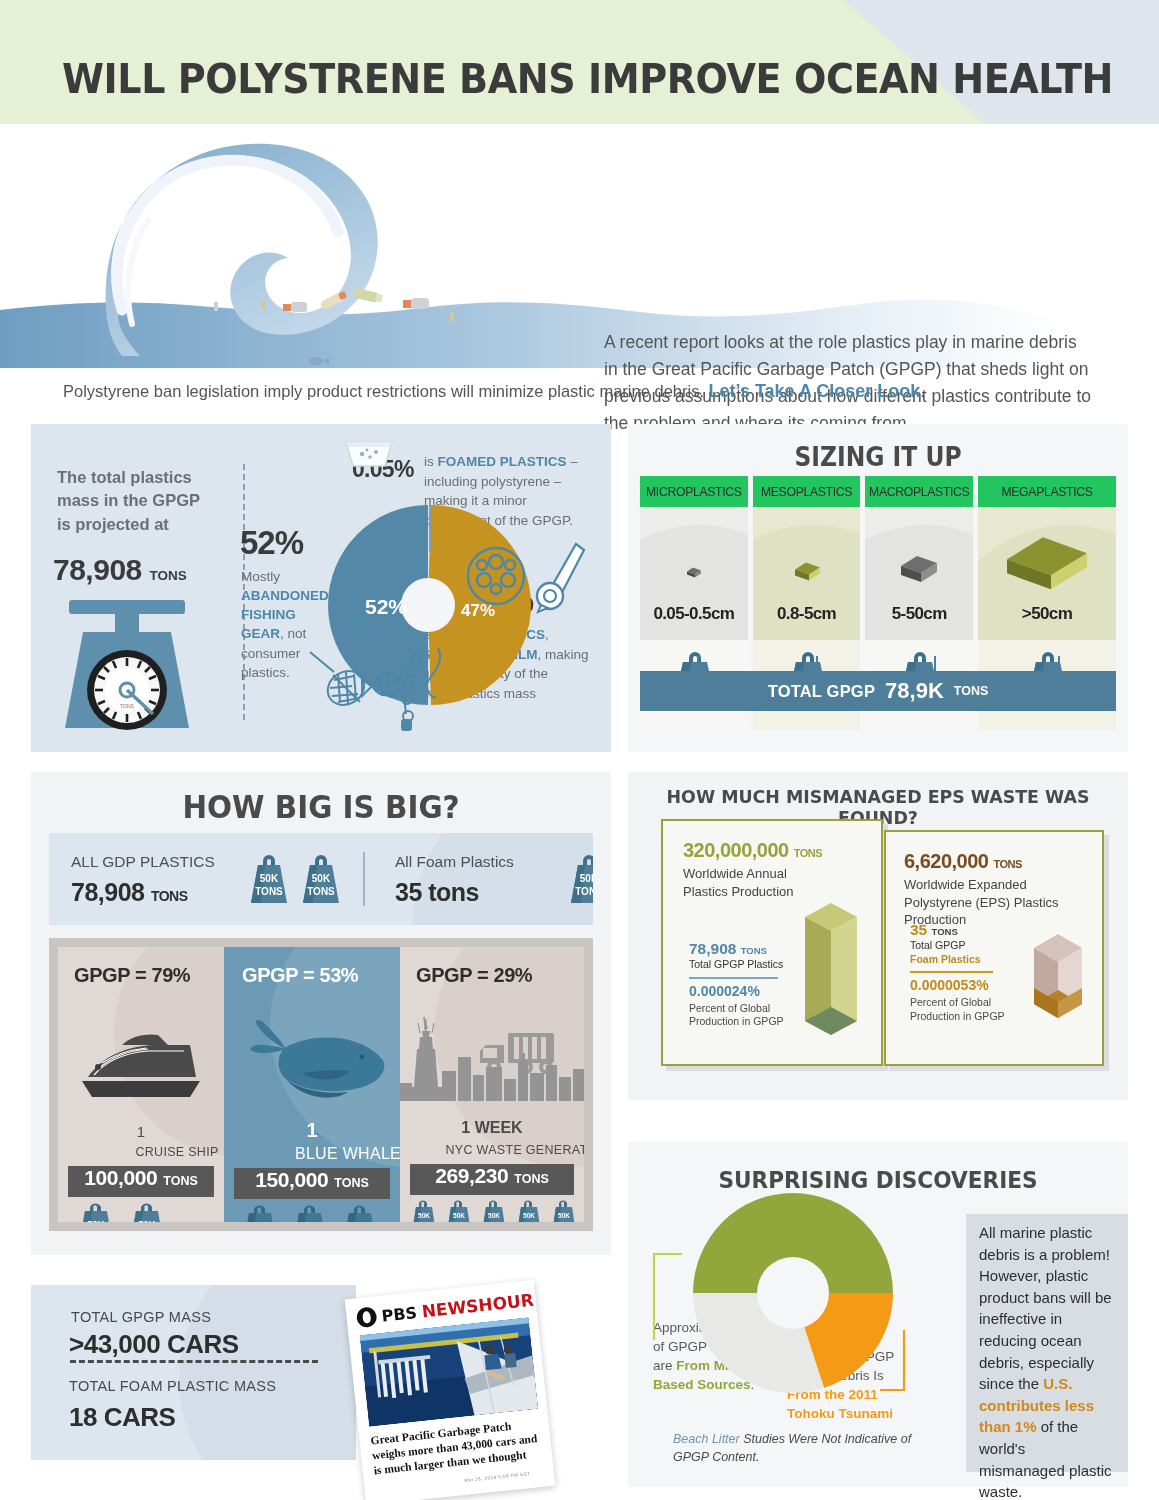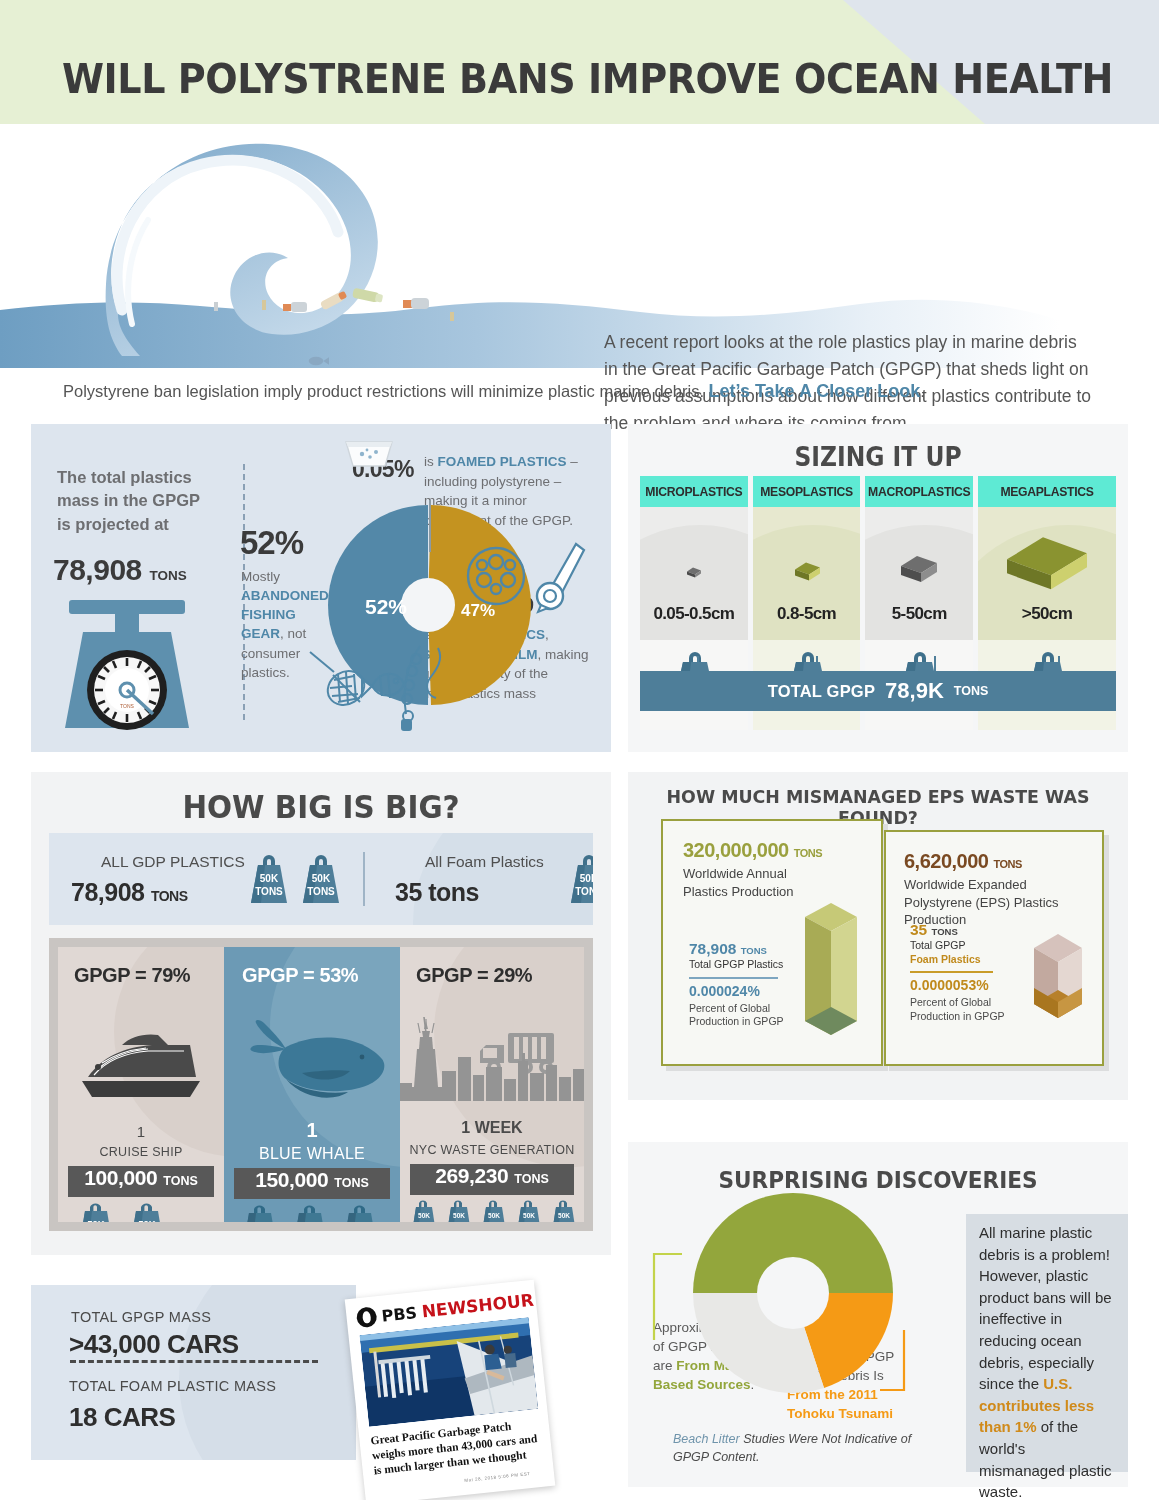--- a/index.html
+++ b/index.html
@@ -78,22 +78,22 @@
     left: 628px; top: 424px; width: 500px; height: 328px;
     background: #f5f6f7;
   }
   .sizing-title { position: absolute; left: 0; top: 18px; width: 500px;
     text-align: center; font-size: 26px; font-weight: 900; color: #4a4a4a;
     font-family: "DejaVu Sans", sans-serif; transform: scaleX(0.9); }
   .size-cols { position: absolute; left: 12px; top: 52px;
     display: flex; gap: 5px; width: 476px; }
   .size-col { flex: 1; }
   .size-col.wide { flex: 1.28; }
-  .size-head { background: #5eead4; color: #2e2e2e;
-    font-size: 12.2px; font-weight: bold; text-align: center;
+  .size-head { background: #22c55e; color: #2e2e2e;
+    font-size: 12.2px; font-weight: normal; text-align: center;
     padding: 9px 0 8px; letter-spacing: -0.3px; }
   .size-body { height: 133px; position: relative; overflow: hidden; }
   .size-body.grey { background: #ececeb; }
   .size-body.olive { background: #e7e8cf; }
   .size-arc { position: absolute; width: 260px; height: 260px;
     border-radius: 50%; left: -70px; top: 18px; }
   .size-body.grey .size-arc { background: #e3e3e1; }
   .size-body.olive .size-arc { background: #dfe2c2; }
   .size-cm { position: absolute; left: 0; bottom: 16px; width: 100%;
     text-align: center; font-size: 17px; font-weight: bold; color: #232323;
@@ -115,41 +115,41 @@
     left: 31px; top: 772px; width: 580px; height: 483px;
     background: #f2f3f4;
   }
   .big-title { position: absolute; left: 0; top: 16px; width: 580px;
     text-align: center; font-size: 32px; font-weight: 900; color: #4a4a4a;
     font-family: "DejaVu Sans", sans-serif; transform: scaleX(0.92); }
   .big-strip { position: absolute; left: 18px; top: 61px; width: 544px; height: 92px;
     background: #dde5ee; overflow: hidden; }
   .big-strip-arc { position: absolute; right: -120px; top: -60px;
     width: 300px; height: 300px; border-radius: 50%; background: #d5dfe9; }
-  .bs-label { position: absolute; font-size: 15.5px; color: #4f4f4f; margin-left: 30px; }
+  .bs-label { position: absolute; font-size: 15.5px; color: #4f4f4f; }
   .bs-num { position: absolute; font-size: 25px; font-weight: bold; color: #2e2e2e;
     letter-spacing: -0.5px; }
   .bs-num small { font-size: 14px; }
   .bs-sep { position: absolute; left: 314px; top: 19px; width: 2px; height: 54px;
     background: #9fb4c6; }
   .big-box { position: absolute; left: 18px; top: 166px; width: 544px; height: 293px;
     background: #c9c5c2; padding: 9px; }
   .big-cols { display: flex; height: 100%; }
   .bcol { position: relative; overflow: hidden; }
   .bcol.a { width: 166px; background: #e0d8d4; }
   .bcol.b { width: 176px; background: #6c9ab5; }
   .bcol.c { width: 184px; background: #e0d8d4; }
   .bcol-arc { position: absolute; border-radius: 50%; }
   .gpgp-pct { position: absolute; top: 17px; left: 16px;
     font-size: 20px; font-weight: bold; color: #2e2e2e; letter-spacing: -0.4px; }
   .bcol.b .gpgp-pct { color: #fff; left: 18px; }
   .cap-1 { position: absolute; width: 100%; text-align: center;
     font-size: 15px; color: #4a4a4a; }
   .cap-2 { position: absolute; width: 100%; text-align: center;
-    font-size: 12.5px; color: #4a4a4a; letter-spacing: 0.3px; }
+    font-size: 12.5px; color: #4a4a4a; letter-spacing: 0.3px; margin-left: 36px; }
   .bcol.b .cap-1, .bcol.b .cap-2 { color: #fff; }
   .bcol.b .cap-1 { font-size: 20px; font-weight: bold; }
   .bcol.c .cap-1 { font-size: 16px; font-weight: bold; }
   .tonbar { position: absolute; background: #585858; color: #fff;
     display: flex; align-items: baseline; justify-content: center; gap: 6px; }
   .tonbar .n { font-size: 21px; font-weight: bold; letter-spacing: -0.4px; }
   .tonbar .u { font-size: 12.5px; font-weight: bold; }
   .wrow { position: absolute; display: flex; gap: 7px; }
   
   #panel-eps {

